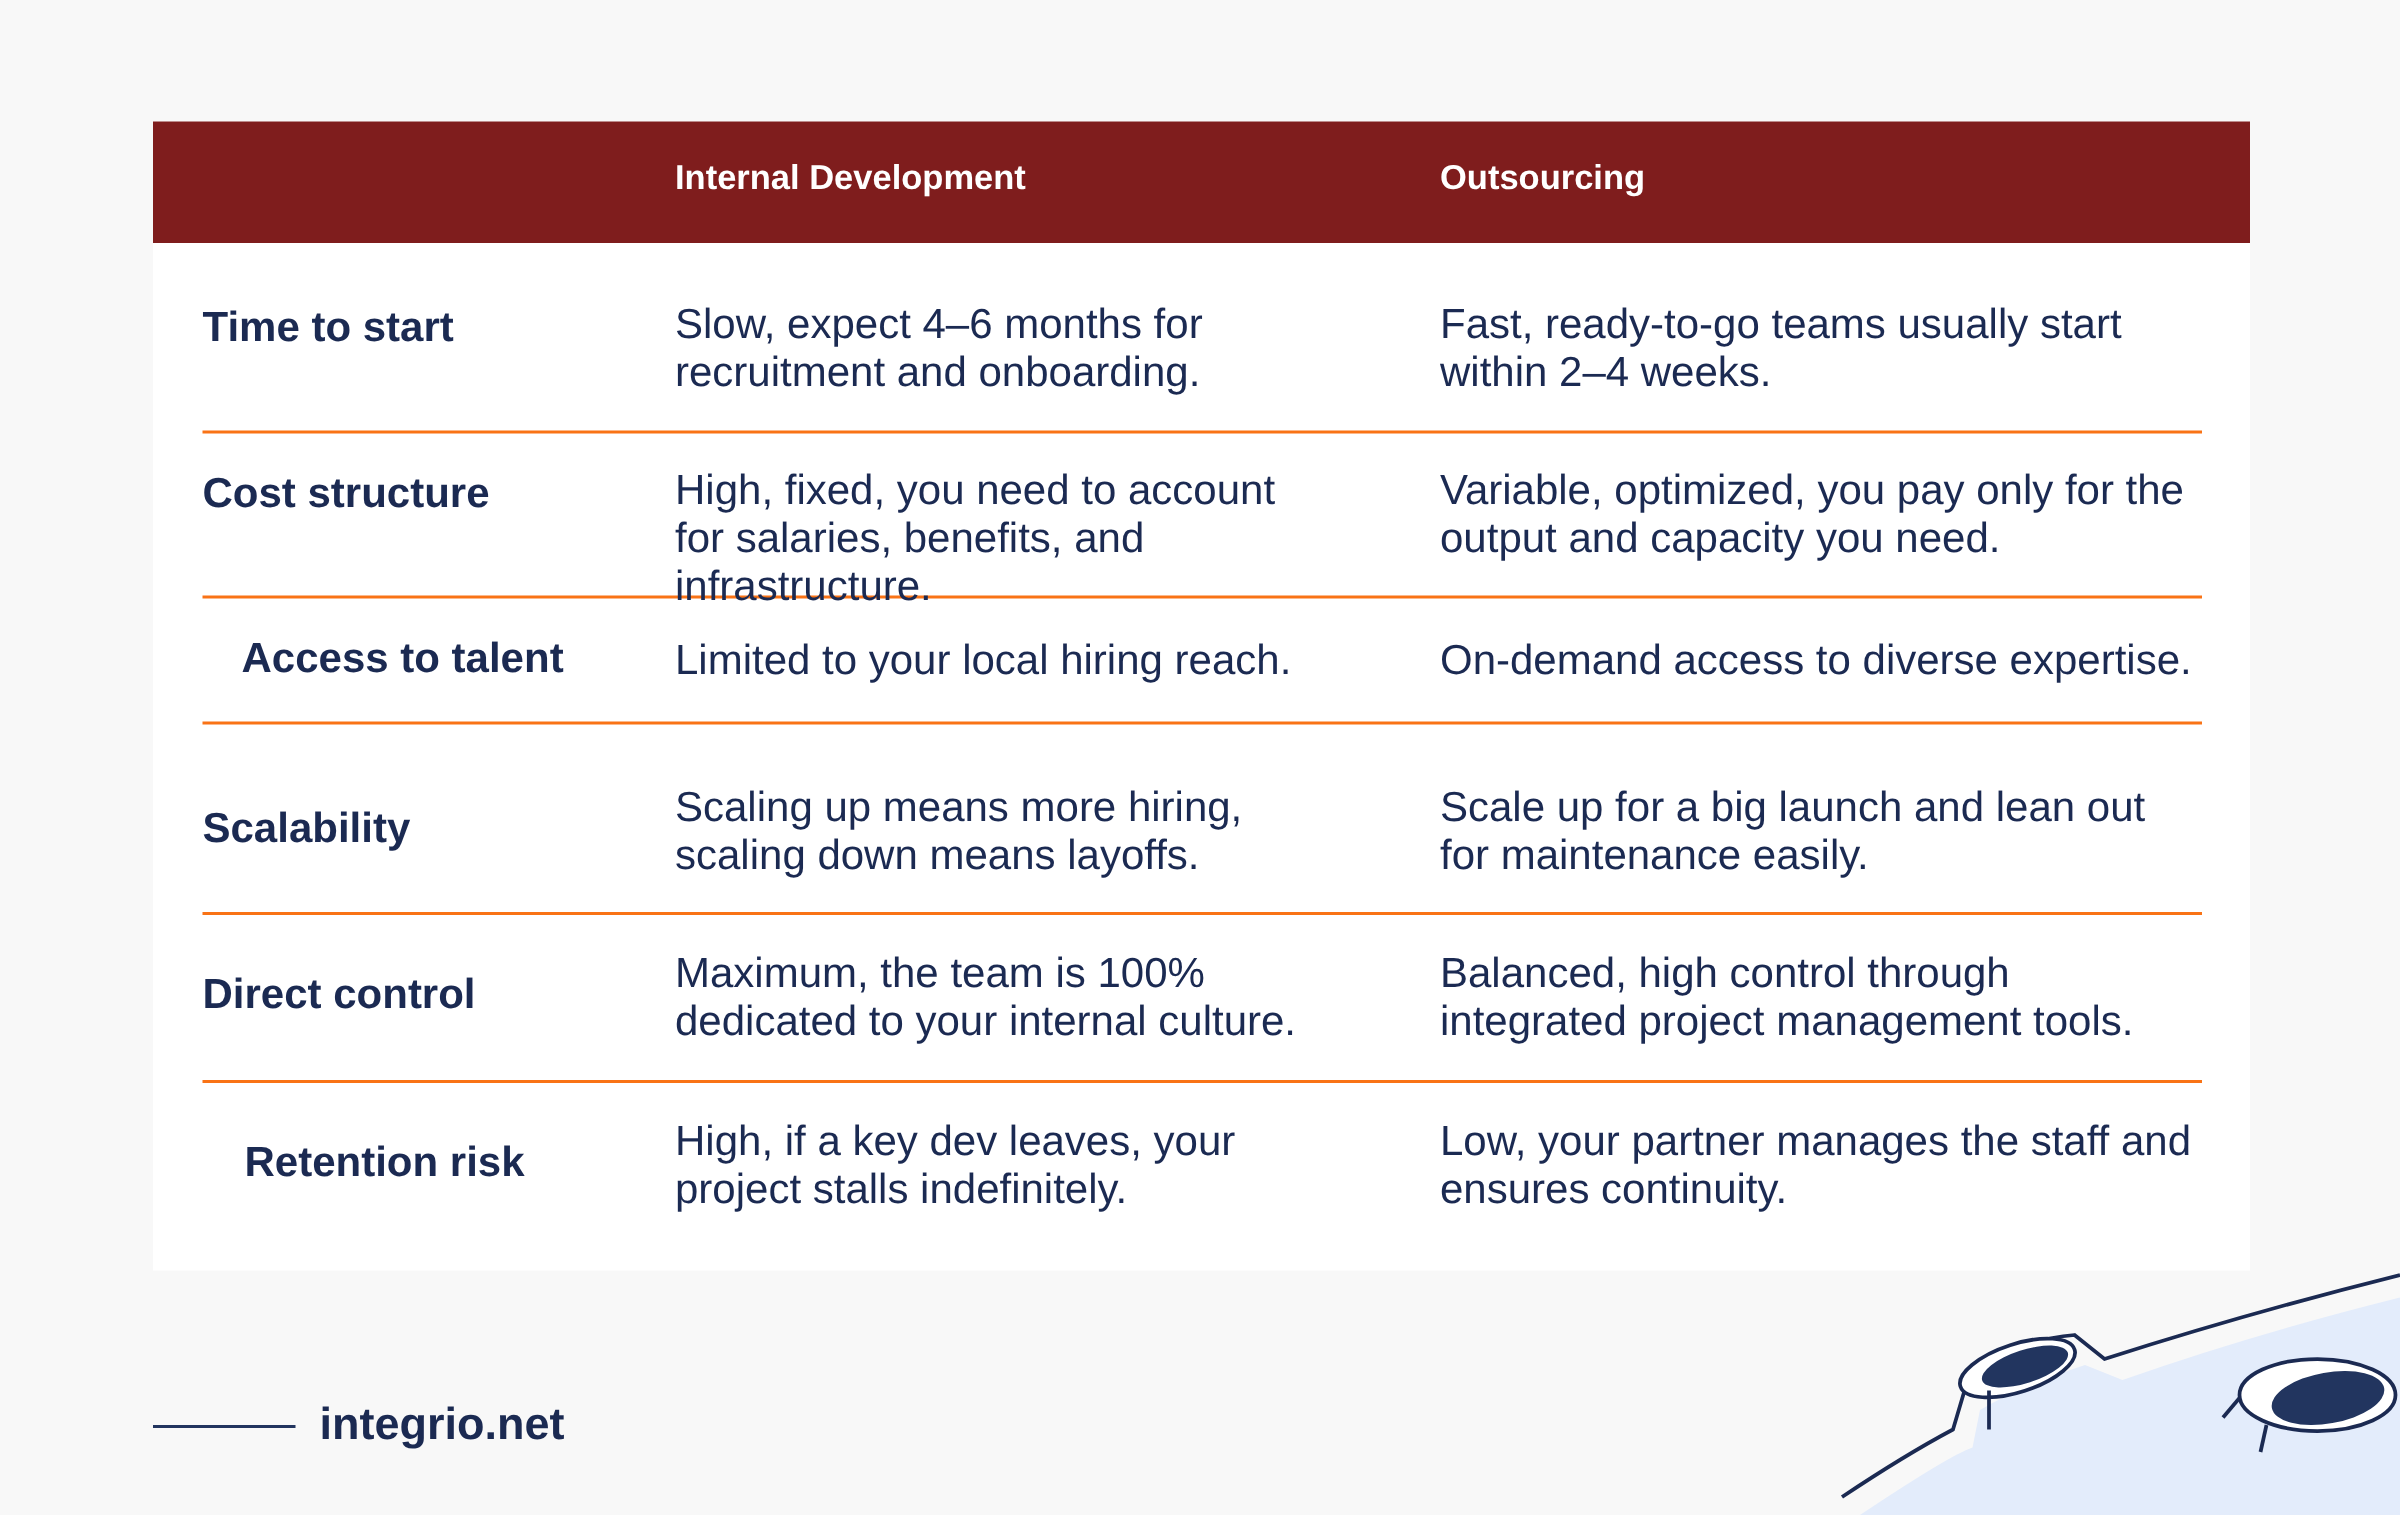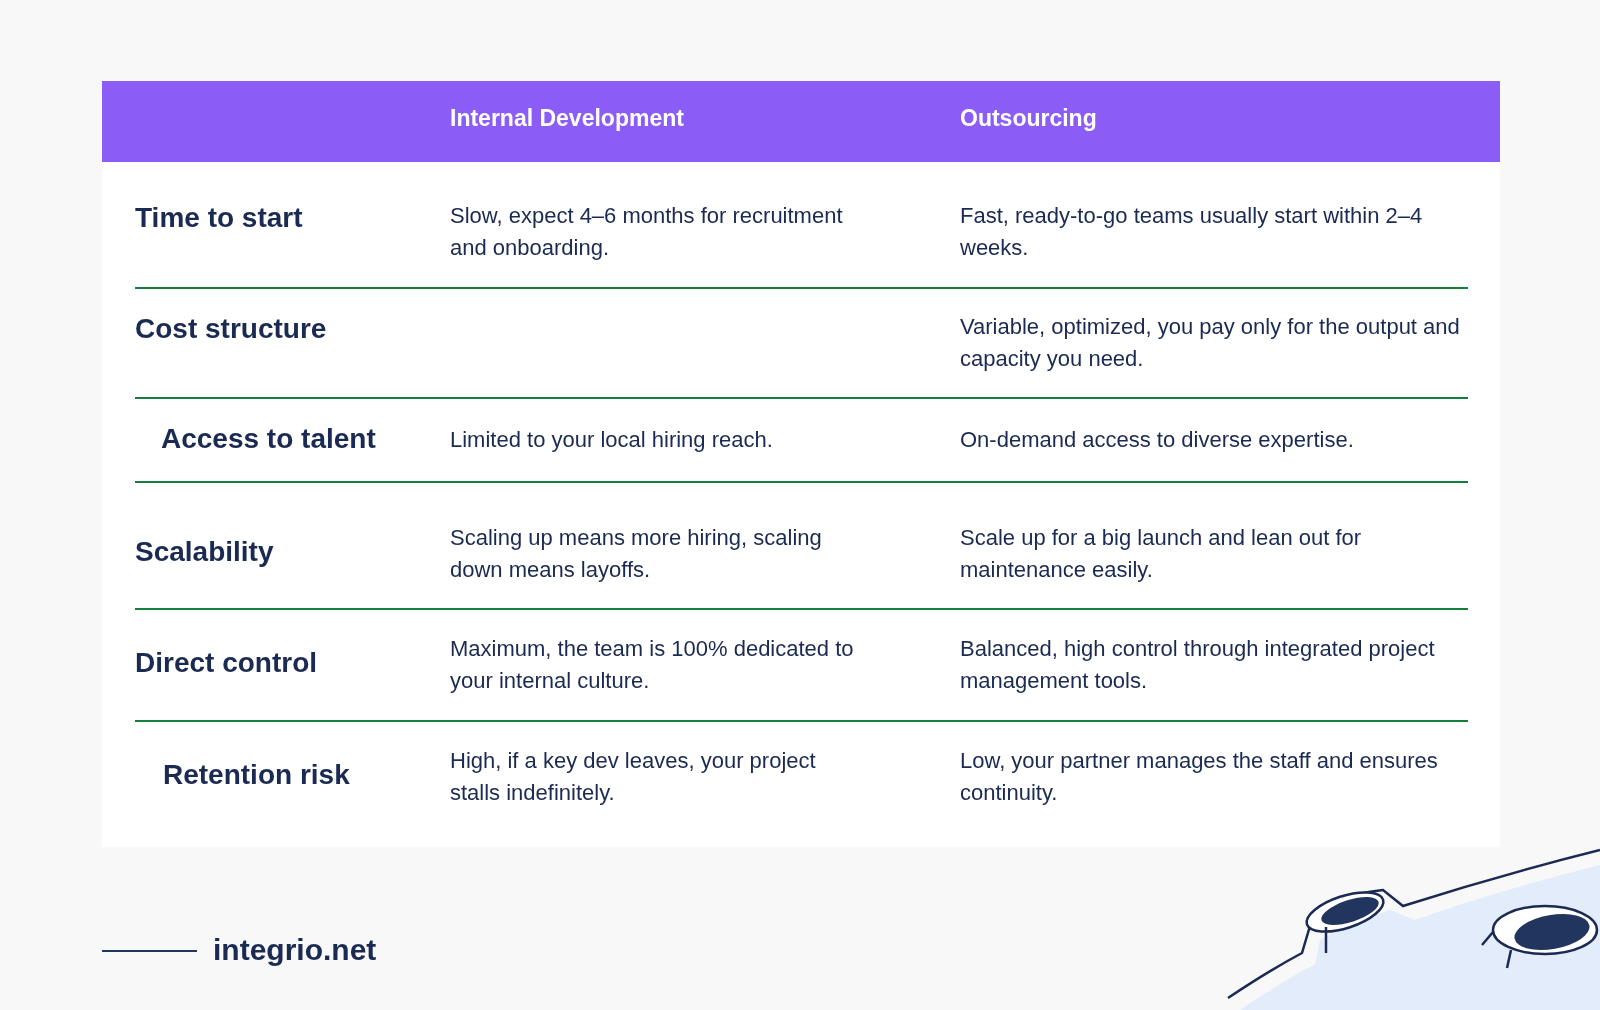--- a/index.html
+++ b/index.html
@@ -7,35 +7,35 @@
     width:1600px; height:1010px; position:relative; overflow:hidden;
     background:#f8f8f8;
     font-family:"Liberation Sans", sans-serif;
     color:#1b2a52;
   }
   .table {
     position:absolute; left:102px; top:81px; width:1398px;
     background:#ffffff;
   }
   .thead {
-    height:81px; background:#8b5cf6; display:flex; align-items:center;
+    height:81px; background:#7f1d1d; display:flex; align-items:center;
   }
   .th { position:absolute; top:24px; color:#fff; font-size:23px; font-weight:bold; }
   .th1 { left:348px; }
   .th2 { left:858px; }
   .tbody { padding:0 32px 0 33px; }
   .row {
-    position:relative; border-bottom:2px solid #15803d;
+    position:relative; border-bottom:2px solid #f97316;
   }
   .row:last-child { border-bottom:none; }
   .row .label {
     position:absolute; left:0; font-size:28px; font-weight:bold; color:#1b2a52;
   }
   .row .c1, .row .c2 {
-    position:absolute; font-size:22px; line-height:32px; color:#1b2a52;
+    position:absolute; font-size:28px; line-height:32px; color:#1b2a52;
   }
   .row .c1 { left:315px; width:420px; }
   .row .c2 { left:825px; width:510px; }
   .footer-line {
     position:absolute; left:102px; top:950px; width:95px; height:2px; background:#22355f;
   }
   .footer-brand {
     position:absolute; left:213px; top:933px; font-size:30px; font-weight:bold; color:#1b2a52;
   }
   .illus { position:absolute; left:1180px; top:820px; }
@@ -49,20 +49,21 @@
     <span class="th th2">Outsourcing</span>
   </div>
   <div class="tbody">
     <div class="row" style="height:125px;">
       <span class="label" style="top:40px;">Time to start</span>
       <span class="c1" style="top:38px;">Slow, expect 4–6 months for recruitment and onboarding.</span>
       <span class="c2" style="top:38px;">Fast, ready-to-go teams usually start within 2–4 weeks.</span>
     </div>
     <div class="row" style="height:108px;">
       <span class="label" style="top:24px;">Cost structure</span>
+      <span class="c1" style="top:22px;">High, fixed, you need to account for salaries, benefits, and infrastructure.</span>
       <span class="c2" style="top:22px;">Variable, optimized, you pay only for the output and capacity you need.</span>
     </div>
     <div class="row" style="height:82px;">
       <span class="label" style="top:24px;margin-left:26px;">Access to talent</span>
       <span class="c1" style="top:25px;">Limited to your local hiring reach.</span>
       <span class="c2" style="top:25px;">On-demand access to diverse expertise.</span>
     </div>
     <div class="row" style="height:108px;margin-top:17px;">
       <span class="label" style="top:36px;">Scalability</span>
       <span class="c1" style="top:22px;">Scaling up means more hiring, scaling down means layoffs.</span>

